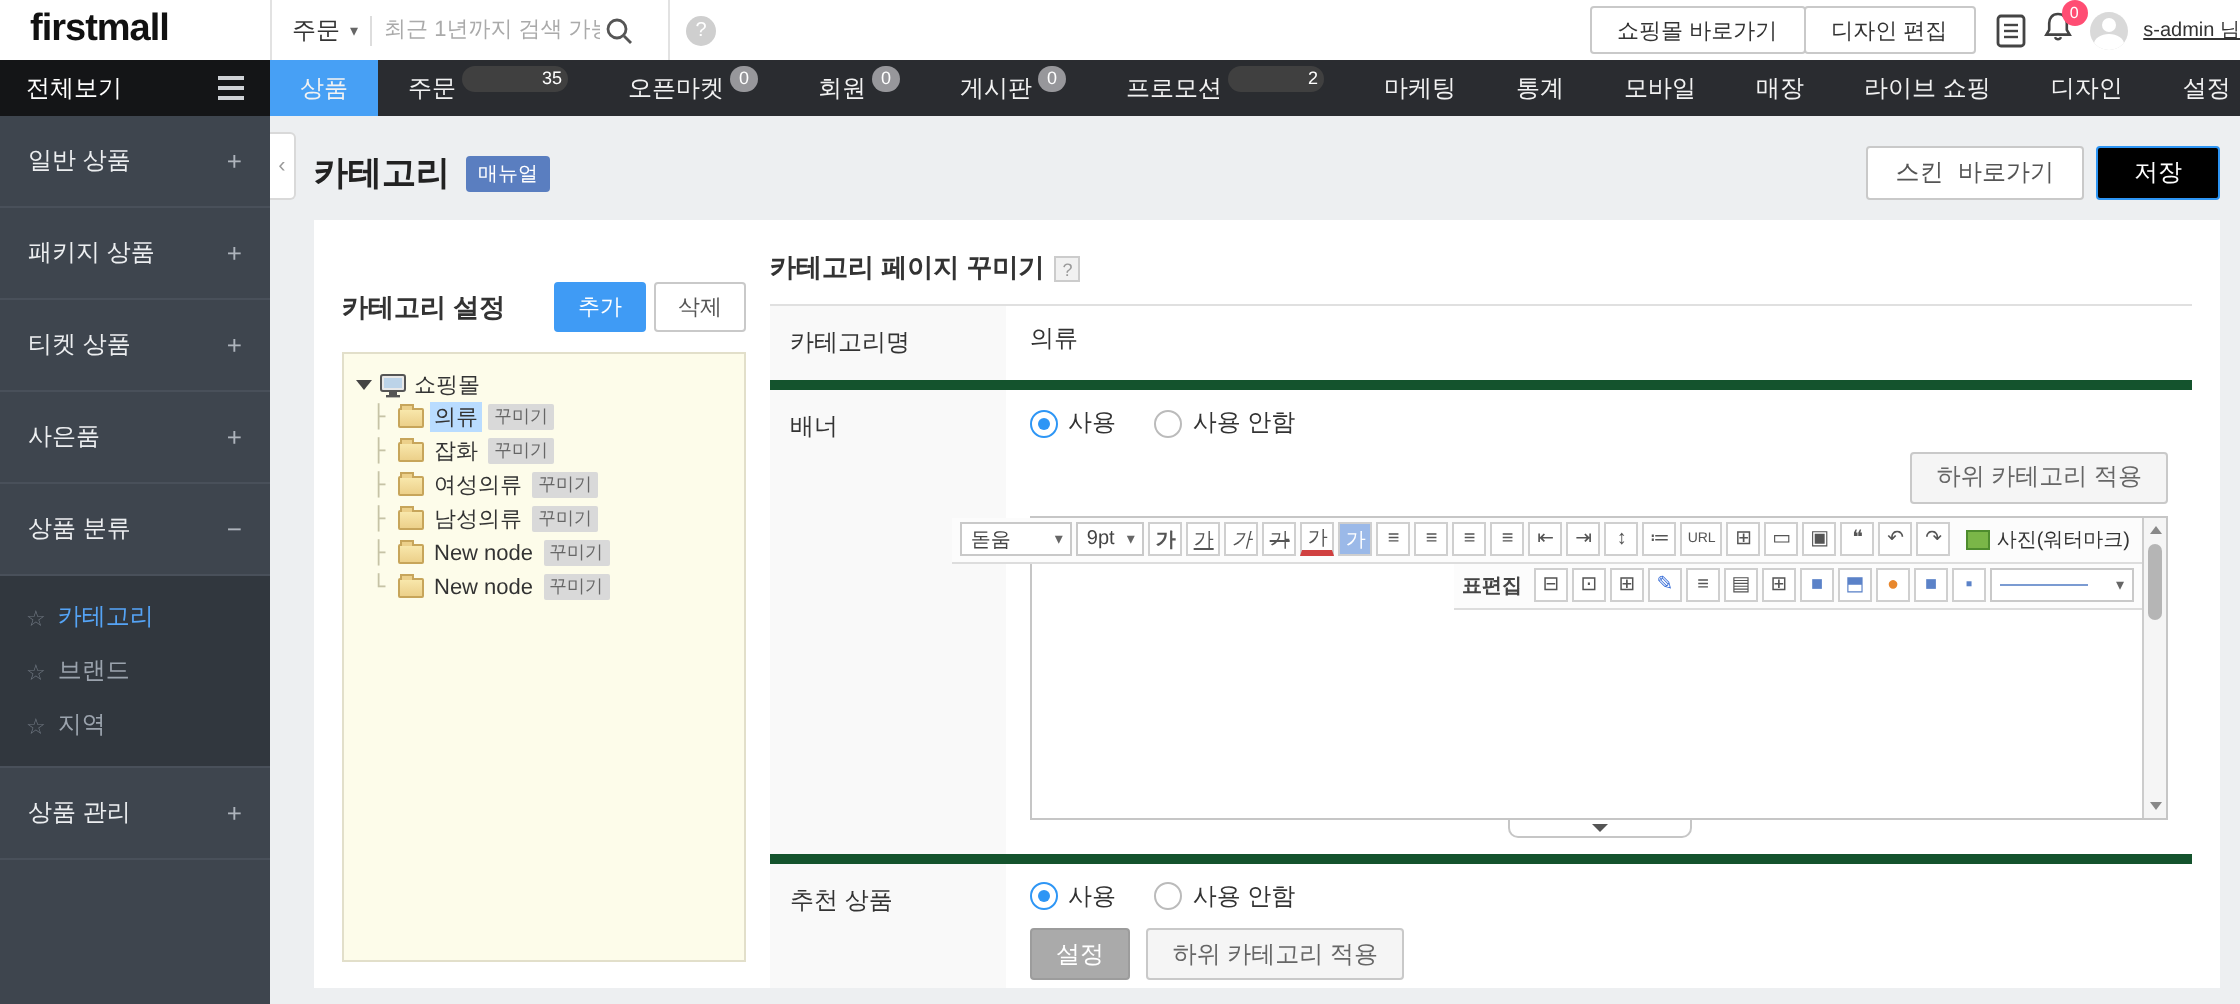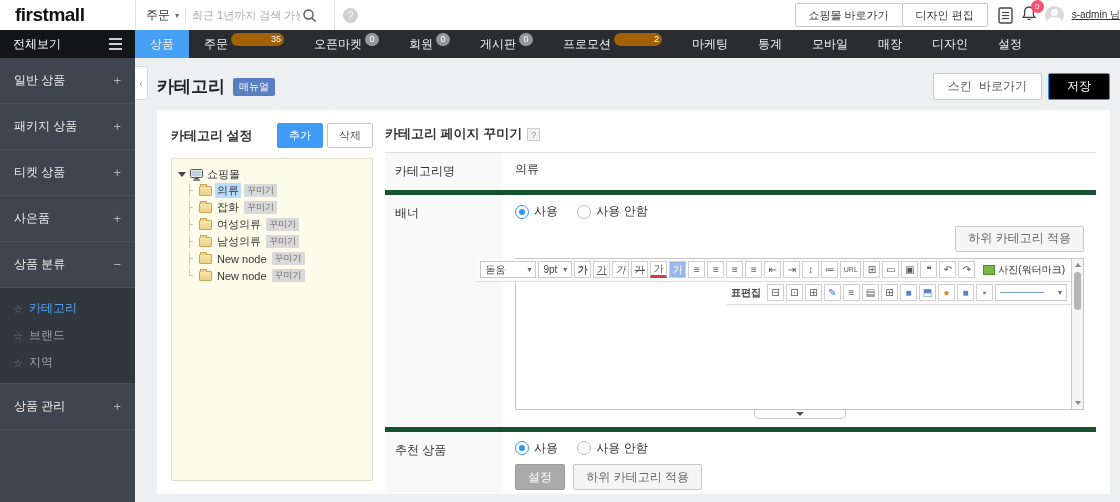--- a/index.html
+++ b/index.html
@@ -33,21 +33,21 @@
   .nav { height:28px; display:flex; }
   .nav-left { width:135px; flex:none; background:#141517; color:#fff; display:flex; align-items:center; justify-content:space-between; padding:0 13px; font-size:12px;gap:20px; }
   .ham { width:13px; height:2px; background:#cfd2d6; position:relative; cursor:pointer; }
   .ham::before,.ham::after { content:""; position:absolute; left:0; width:13px; height:2px; background:#cfd2d6; }
   .ham::before { top:-5px; } .ham::after { top:5px; }
   .nav-tabs { flex:1; background:#2a2c30; display:flex; overflow:hidden; }
   .tab { display:flex; align-items:center; padding:0 15px; color:#f2f2f2; font-size:12px; cursor:pointer; white-space:nowrap; }
   .tab.active { background:#47a0f5; }
   .badge { min-width:14px; height:13px; border-radius:7px; font-size:9px; line-height:13px; text-align:center; padding:0 3px; color:#fff; margin-left:3px; transform:translateY(-5px); }
   .badge:empty { display:none; }
-  .badge.red { background:#a16207;padding-left:40px; }
+  .badge.red { background:#404040;padding-left:40px; }
   .badge.gray { background:#97979b; }
 
   
   .sidebar { position:absolute; left:0; top:58px; bottom:0; width:135px; background:#3e454e; }
   .side-item { height:46px; display:flex; align-items:center; justify-content:space-between; padding:0 14px; color:#eceef0; font-size:12px; border-bottom:1px solid #49505a; cursor:pointer; }
   .toggle { color:#aeb4bc; font-size:13px; }
   .submenu { background:#31373e; padding:7px 0; border-bottom:1px solid #49505a; }
   .sub-item { height:27px; display:flex; align-items:center; padding:0 13px; color:#9ba3ad; font-size:12px; cursor:pointer; }
   .sub-item .star::before { content:"☆"; color:#6f7781; margin-right:6px; font-size:11px; }
   .sub-item.active { color:#55a4f6; }
@@ -58,21 +58,21 @@
   .collapse-tab::before { content:"‹"; }
   .title-bar { display:flex; align-items:center; padding:13px 10px 0 22px; height:44px; }
   .page-title { font-size:17px; font-weight:bold; color:#222; }
   .manual-badge { margin-left:8px; background:#5a7ec0; color:#fff; font-size:10px; padding:2px 6px; border-radius:2px; }
   .tb-spacer { flex:1; }
   .btn-skin { height:27px; padding:0 14px; background:#fff; border:1px solid #c9c9c9; color:#555; font-size:12px; border-radius:2px;font-family:Liberation Mono, monospace; }
   .btn-save { height:27px; padding:0 18px; background:#000000; border:1px solid #2e96f5; color:#fff; font-size:12px; border-radius:2px; margin-left:6px; }
   .card { position:absolute; left:22px; right:10px; top:52px; bottom:8px; background:#fff; display:flex; padding:13px 14px; overflow:hidden; }
 
   
-  .cat-panel { width:202px; flex:none; display:flex; flex-direction:column; margin-right:12px; }
+  .cat-panel { width:202px; flex:none; display:flex; flex-direction:column; margin-right:12px;margin-top:18px; }
   .cat-head { display:flex; align-items:center; }
   .cat-title { font-weight:bold; font-size:13px; color:#333; flex:1; }
   .btn-add { background:#3f9bf5; color:#fff; border:1px solid #3f9bf5; height:25px; padding:0 11px; font-size:11px; border-radius:2px; }
   .btn-del { background:#fff; color:#555; border:1px solid #c9c9c9; height:25px; padding:0 11px; font-size:11px; border-radius:2px; margin-left:4px; }
   .tree-box { margin-top:10px; flex:1; background:#fdfcea; border:1px solid #e2dfca; padding:8px 6px; font-size:11px; color:#333; overflow:hidden; }
   .tree-root { display:flex; align-items:center; gap:4px; cursor:pointer; }
   .root-caret { width:0; height:0; border-left:4px solid transparent; border-right:4px solid transparent; border-top:5px solid #444; }
   .tree-list { margin-left:8px; }
   .tnode { display:flex; align-items:center; height:17px; gap:3px; cursor:pointer; }
   .conn { width:10px; color:#c6c3a6; font-size:11px; font-family:"DejaVu Sans Mono",monospace; flex:none; }
@@ -233,20 +233,24 @@
       <div class="tab">
         <span>모바일</span>
 
       </div>
 
       <div class="tab">
         <span>매장</span>
 
       </div>
 
+      <div class="tab">
+        <span>라이브 쇼핑</span>
+
+      </div>
 
       <div class="tab">
         <span>디자인</span>
 
       </div>
 
       <div class="tab">
         <span>설정</span>
 
       </div>

